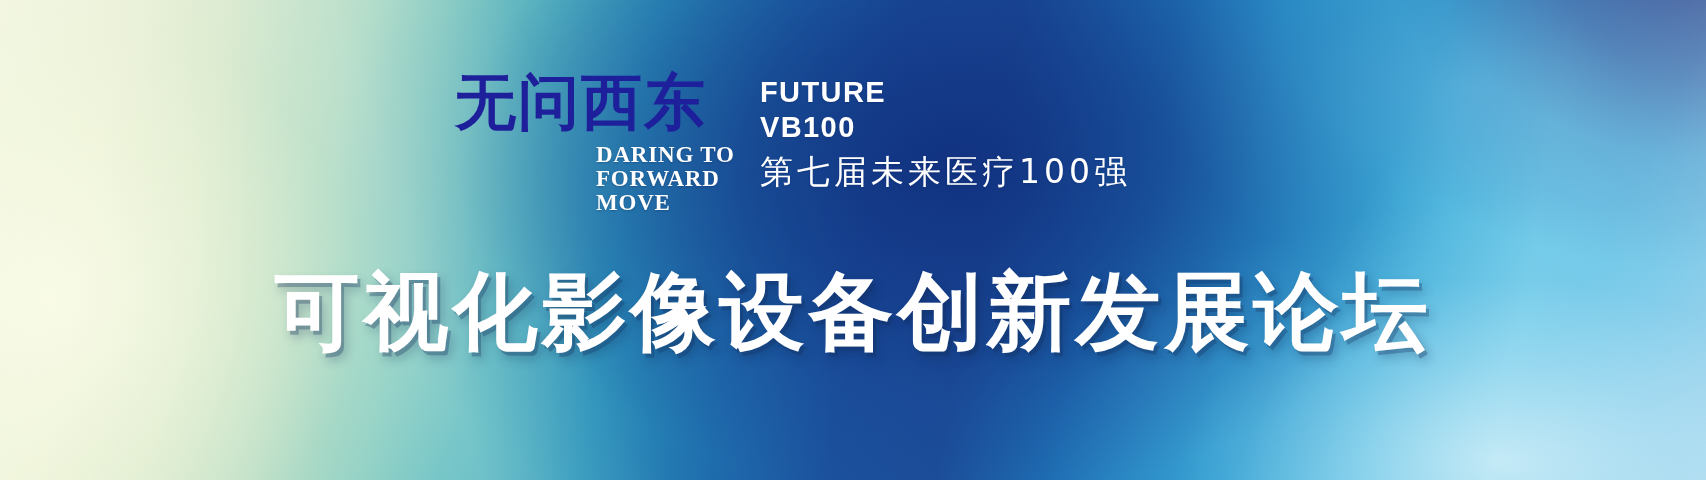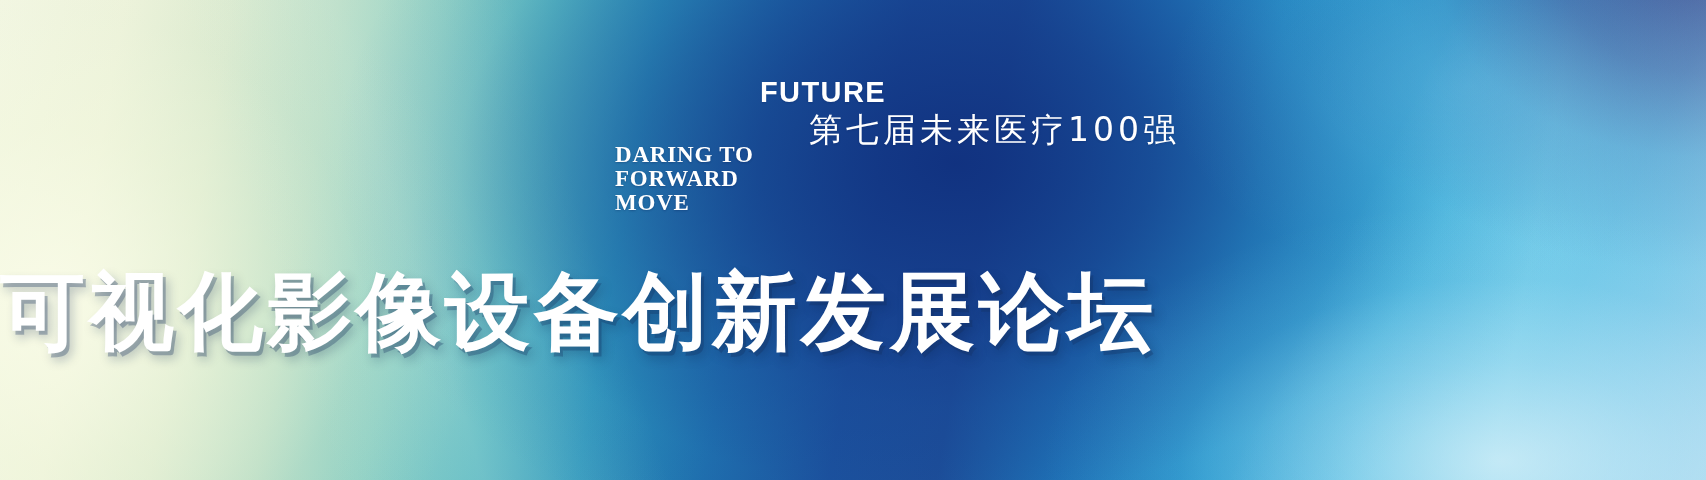--- a/index.html
+++ b/index.html
@@ -148,21 +148,21 @@
     left: 141px;
     top: 71px;
     font-family: "Liberation Serif", "DejaVu Serif", serif;
     font-weight: 700;
     font-size: 23px;
     line-height: 24px;
     letter-spacing: 0.8px;
     color: #ffffff;
     text-shadow: 0 1px 2px rgba(10,30,80,0.30);
   }
-  .logo-tagline .tl-line { display: block; white-space: nowrap; margin-left: 19px; }
+  .logo-tagline .tl-line { display: block; white-space: nowrap; }
 
   
   .brand-block {
     position: absolute;
     left: 760px;
     top: 75px;
     width: 420px;
   }
 
   .brand-en {
@@ -170,37 +170,38 @@
     font-weight: 700;
     font-size: 29px;
     line-height: 35px;
     letter-spacing: 1.4px;
     color: #ffffff;
     text-shadow: 0 1px 2px rgba(10,30,80,0.22);
   }
   .brand-en .be-line { display: block; white-space: nowrap; }
 
   .brand-cn {
+    margin-top: 7px;
     font-family: "DejaVu Sans", "Liberation Sans", sans-serif;
     font-weight: 400;
     font-size: 33px;
     line-height: 40px;
     letter-spacing: 4px;
     color: #ffffff;
     white-space: nowrap;
     text-shadow: 0 1px 2px rgba(10,30,80,0.22);
-    text-align: right;
   }
 
   
   .main-title {
     position: absolute;
     left: 0;
     right: 0;
     top: 262px;
+    text-align: center;
     font-family: "DejaVu Sans", "Liberation Sans", sans-serif;
     font-weight: 700;
     font-size: 85px;
     line-height: 100px;
     letter-spacing: 4px;
     color: #ffffff;
     white-space: nowrap;
     text-shadow:
       3px 4px 0 rgba(20,48,92,0.30),
       5px 7px 11px rgba(12,36,78,0.28);
@@ -216,30 +217,32 @@
   <div class="bg-layer bg-ribbon"></div>
   <div class="bg-layer bg-navy-pool"></div>
   <div class="bg-layer bg-navy-tr"></div>
   <div class="bg-layer bg-swirl"></div>
   <div class="bg-layer bg-streak"></div>
   <div class="bg-layer bg-glow-br"></div>
 
   <div class="content">
 
     <div class="logo-block">
+      <div class="logo-cn">无问西东</div>
       <div class="logo-tagline">
         <span class="tl-line">DARING TO</span>
         <span class="tl-line">FORWARD</span>
         <span class="tl-line">MOVE</span>
       </div>
     </div>
 
     <div class="brand-block">
       <div class="brand-en">
         <span class="be-line">FUTURE</span>
+        <span class="be-line">VB100</span>
       </div>
       <div class="brand-cn">第七届未来医疗100强</div>
     </div>
 
     <div class="main-title">可视化影像设备创新发展论坛</div>
 
   </div>
 </div>
 
 </body></html>

